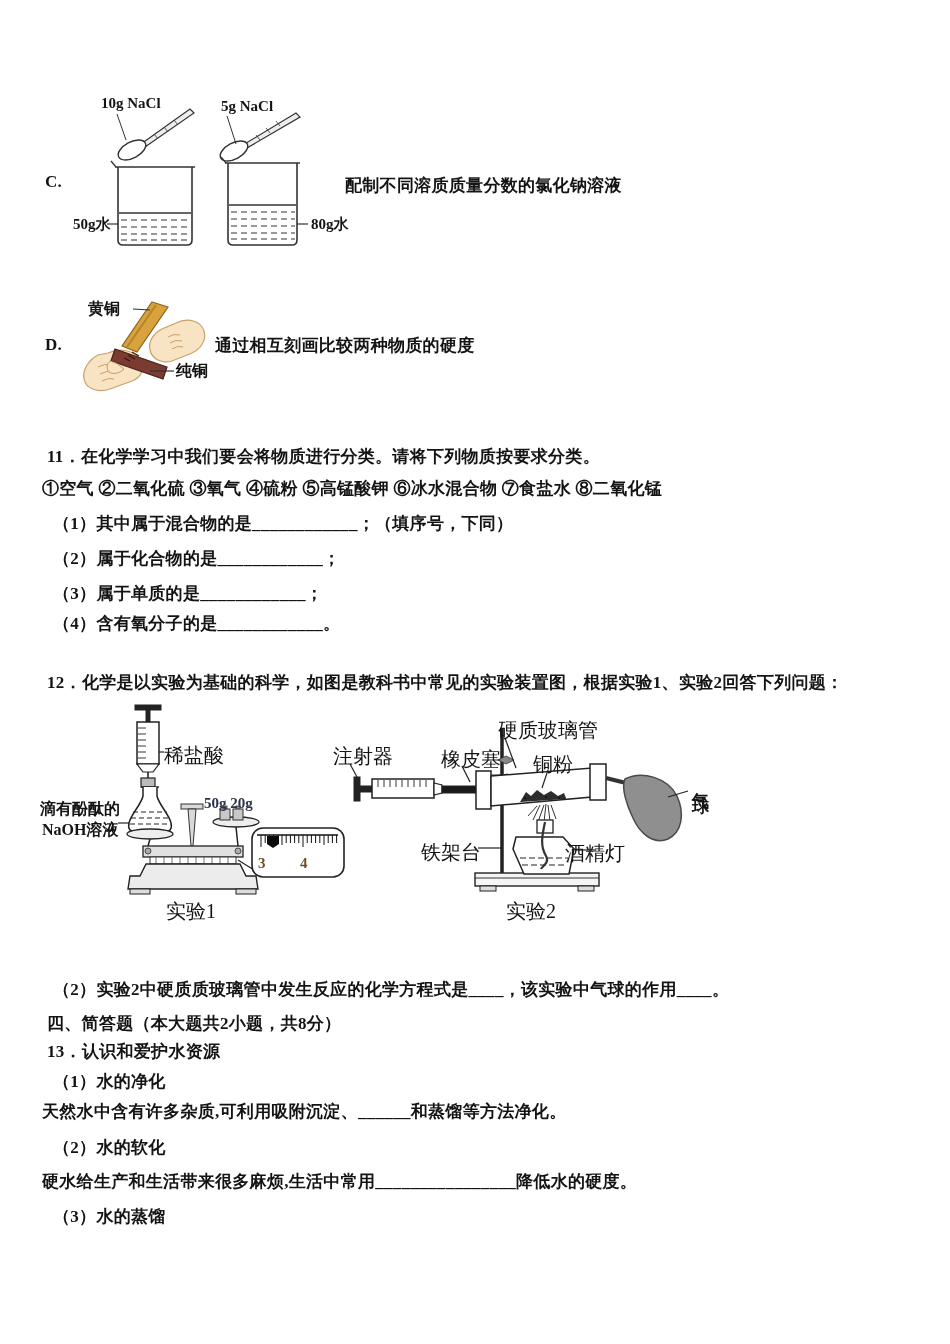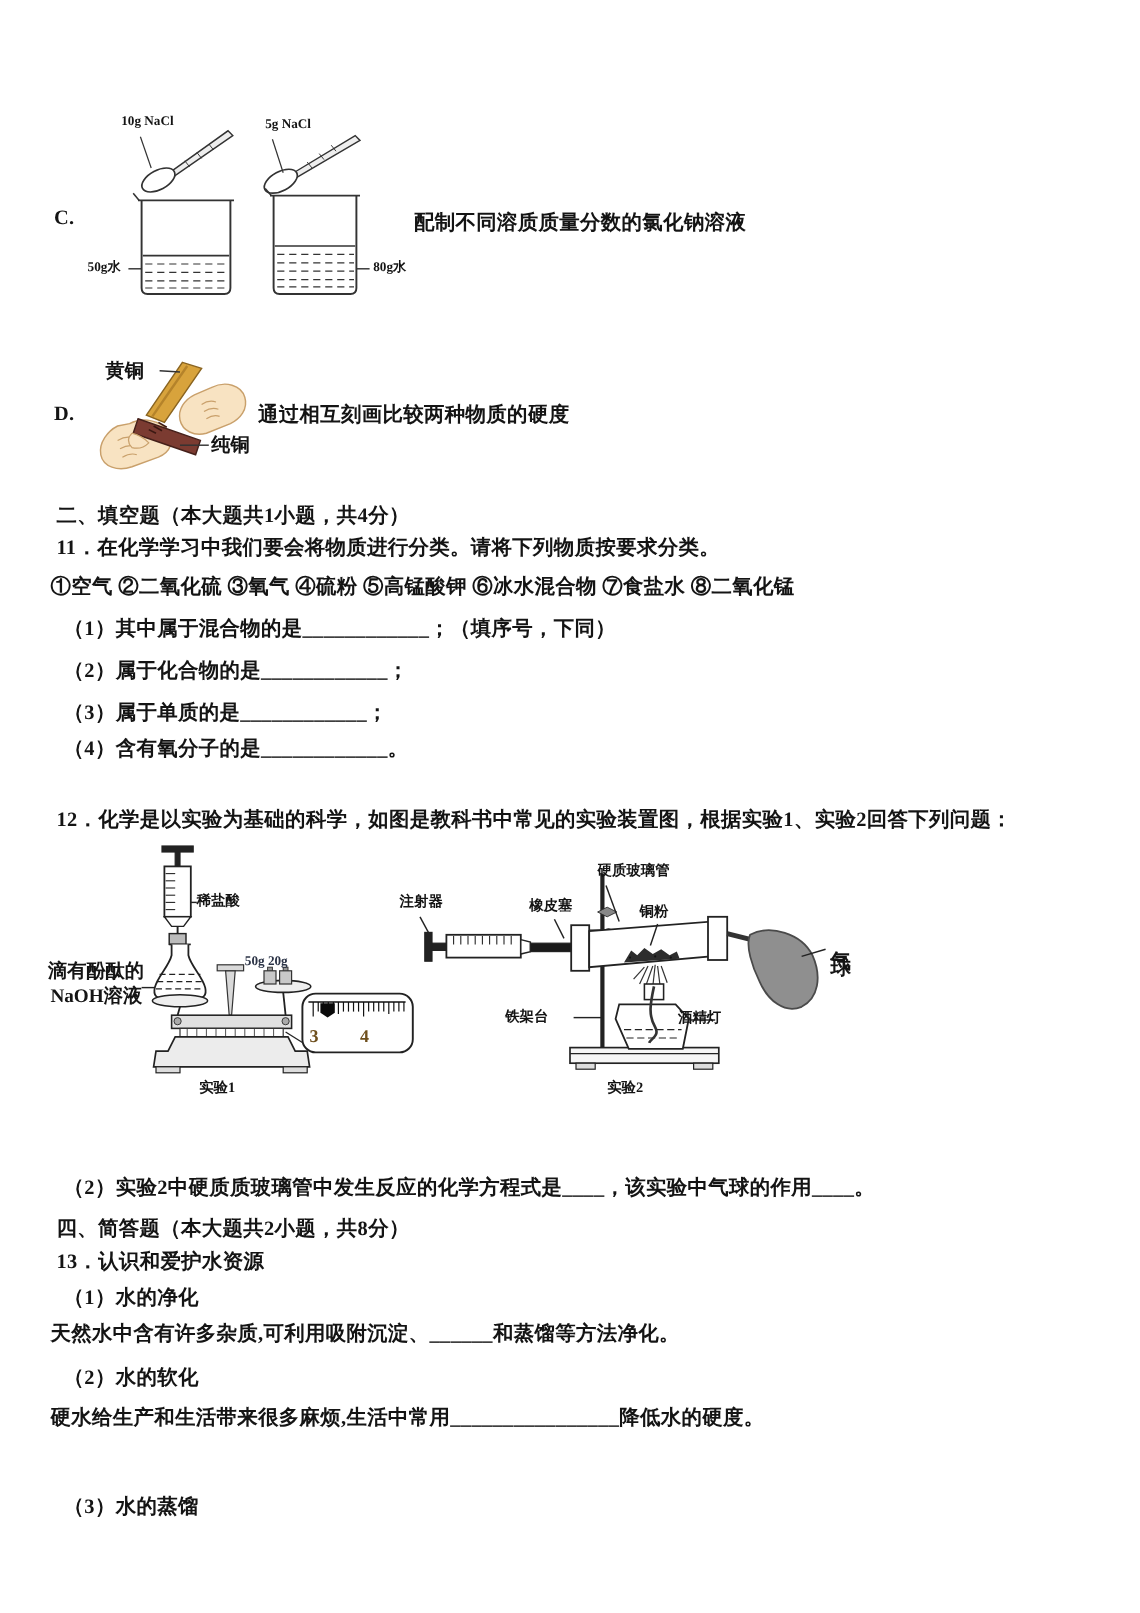--- a/index.html
+++ b/index.html
@@ -1,22 +1,22 @@
 <!DOCTYPE html>
 <html><head>
 <meta charset="utf-8">
 <style>
   html,body{margin:0;padding:0;background:#fff;}
   #page{position:relative;width:950px;height:1344px;background:#ffffff;overflow:hidden;
         font-family:"Liberation Serif","DejaVu Serif",serif;color:#141414;}
   .line{position:absolute;white-space:nowrap;font-size:17px;font-weight:700;letter-spacing:0.3px;}
   .opt{font-size:17px;font-weight:700;}
   .dlabel{position:absolute;white-space:nowrap;font-size:16px;font-weight:700;}
-  .slabel{position:absolute;white-space:nowrap;font-size:11px;font-weight:600;}
-  .caption{position:absolute;white-space:nowrap;font-size:12px;font-weight:700;}
+  .slabel{position:absolute;white-space:nowrap;font-size:15px;font-weight:600;}
+  .caption{position:absolute;white-space:nowrap;font-size:20px;font-weight:400;}
   .vtext{position:absolute;writing-mode:vertical-rl;text-orientation:upright;
          font-size:17px;font-weight:700;letter-spacing:5px;white-space:nowrap;}
   svg{position:absolute;overflow:visible;}
   .weights{color:#2b3346;}
 </style>
 </head>
 <body>
 
 <div id="page">
 
@@ -103,21 +103,20 @@
     </g>
 
     <path d="M30,66 q8,2 14,8 q-6,6 -14,4 q-6,-6 0,-12" fill="#f8e3c2" stroke="#c9a06b" stroke-width="1"></path>
 
     <line x1="53" y1="14" x2="70" y2="15" stroke="#333" stroke-width="1.2"></line>
     <line x1="70" y1="76" x2="94" y2="76" stroke="#333" stroke-width="1.2"></line>
   </svg>
   <span class="dlabel" style="left:88px;top:299px;">黄铜</span>
   <span class="dlabel" style="left:176px;top:361px;">纯铜</span>
 
-  <span class="line" style="left:47px;top:418px;">二、填空题（本大题共1小题，共4分）</span>
   <span class="line" style="left:47px;top:445px;">11．在化学学习中我们要会将物质进行分类。请将下列物质按要求分类。</span>
   <span class="line" style="left:42px;top:477px;">①空气 ②二氧化硫 ③氧气 ④硫粉 ⑤高锰酸钾 ⑥冰水混合物 ⑦食盐水 ⑧二氧化锰</span>
   <span class="line" style="left:53px;top:512px;">（1）其中属于混合物的是____________；（填序号，下同）</span>
   <span class="line" style="left:53px;top:547px;">（2）属于化合物的是____________；</span>
   <span class="line" style="left:53px;top:582px;">（3）属于单质的是____________；</span>
   <span class="line" style="left:53px;top:612px;">（4）含有氧分子的是____________。</span>
 
   <span class="line" style="left:47px;top:671px;">12．化学是以实验为基础的科学，如图是教科书中常见的实验装置图，根据实验1、实验2回答下列问题：</span>
 
   <svg style="left:30px;top:698px;" width="320" height="210" viewBox="0 0 320 210">
@@ -311,15 +310,15 @@
   <span class="caption" style="left:506px;top:898px;">实验2</span>
 
   <span class="line" style="left:53px;top:978px;">（2）实验2中硬质质玻璃管中发生反应的化学方程式是____，该实验中气球的作用____。</span>
 
   <span class="line" style="left:47px;top:1012px;">四、简答题（本大题共2小题，共8分）</span>
   <span class="line" style="left:47px;top:1040px;">13．认识和爱护水资源</span>
   <span class="line" style="left:53px;top:1070px;">（1）水的净化</span>
   <span class="line" style="left:42px;top:1100px;">天然水中含有许多杂质,可利用吸附沉淀、______和蒸馏等方法净化。</span>
   <span class="line" style="left:53px;top:1136px;">（2）水的软化</span>
   <span class="line" style="left:42px;top:1170px;">硬水给生产和生活带来很多麻烦,生活中常用________________降低水的硬度。</span>
-  <span class="line" style="left:53px;top:1205px;margin-top:39px;">（3）水的蒸馏</span>
+  <span class="line" style="left:53px;top:1205px;">（3）水的蒸馏</span>
 
 </div>
 
 </body></html>

